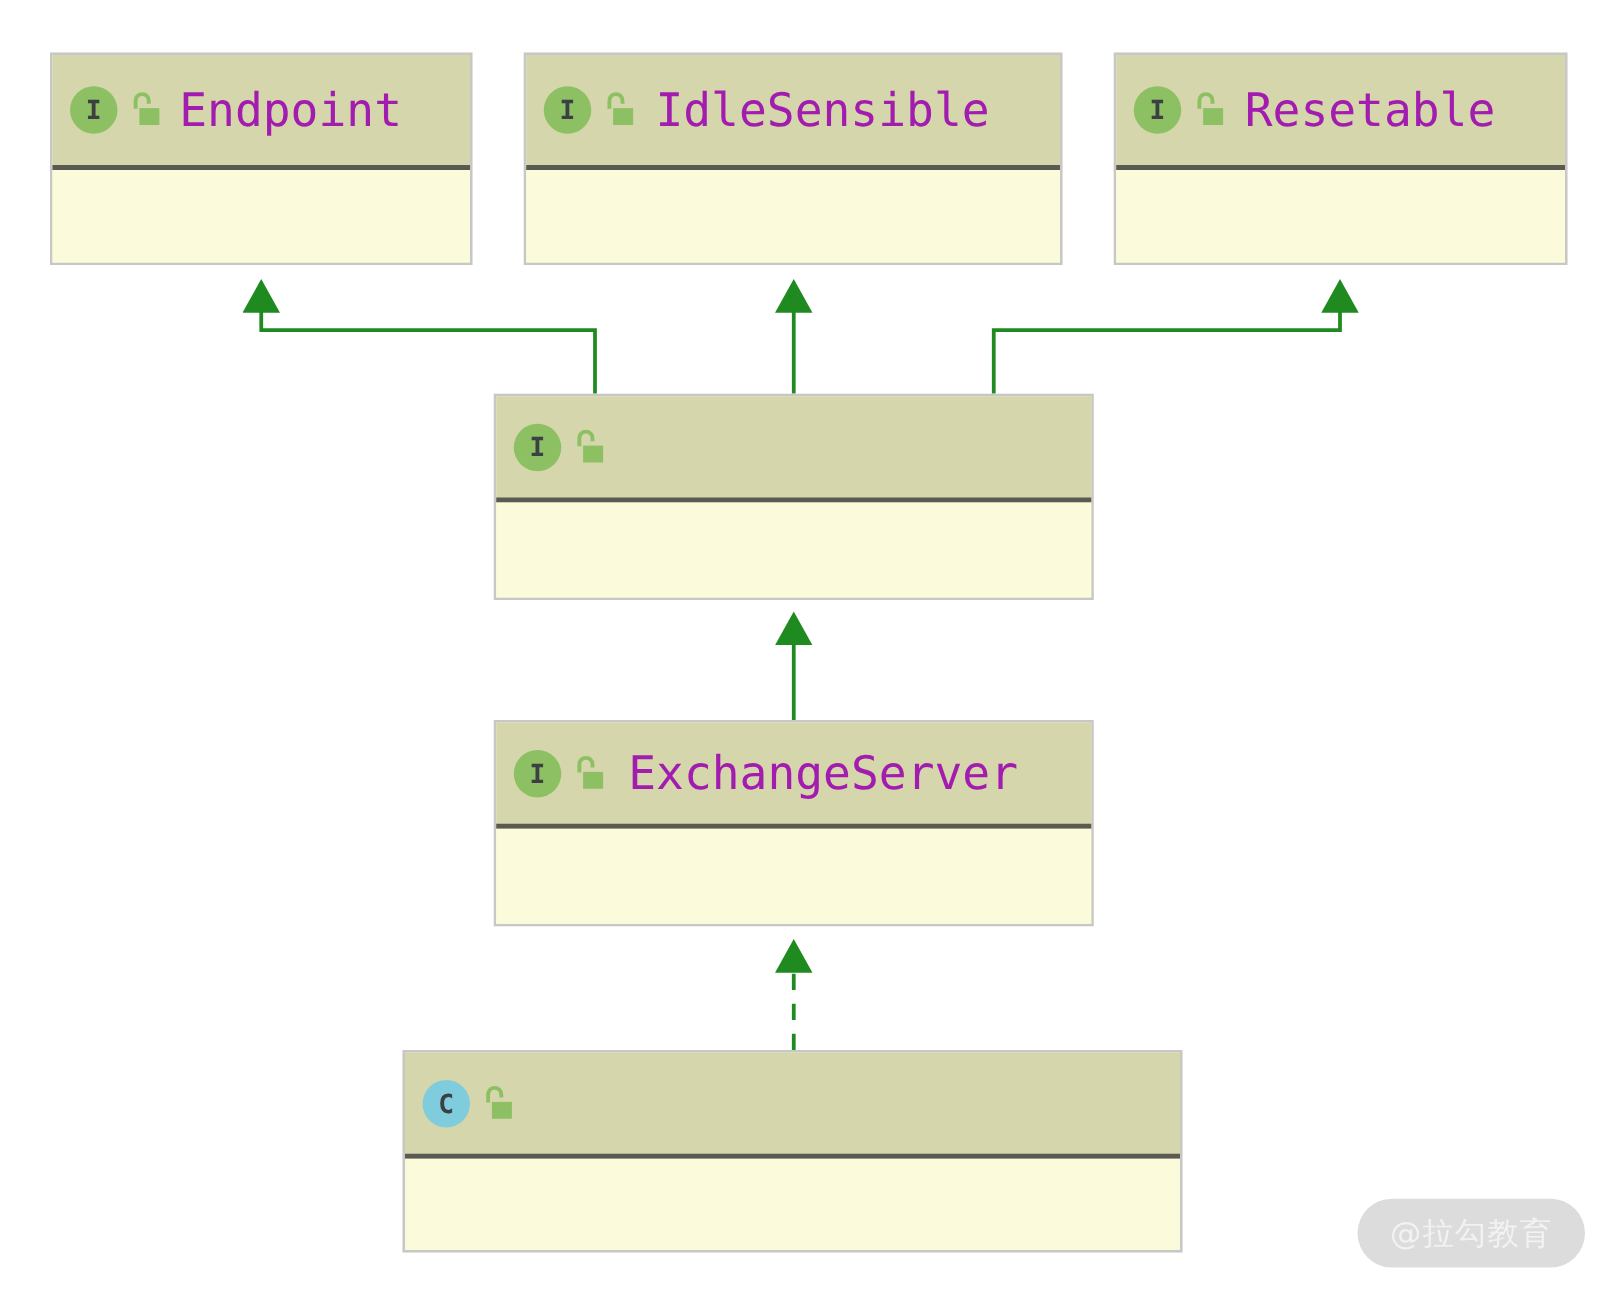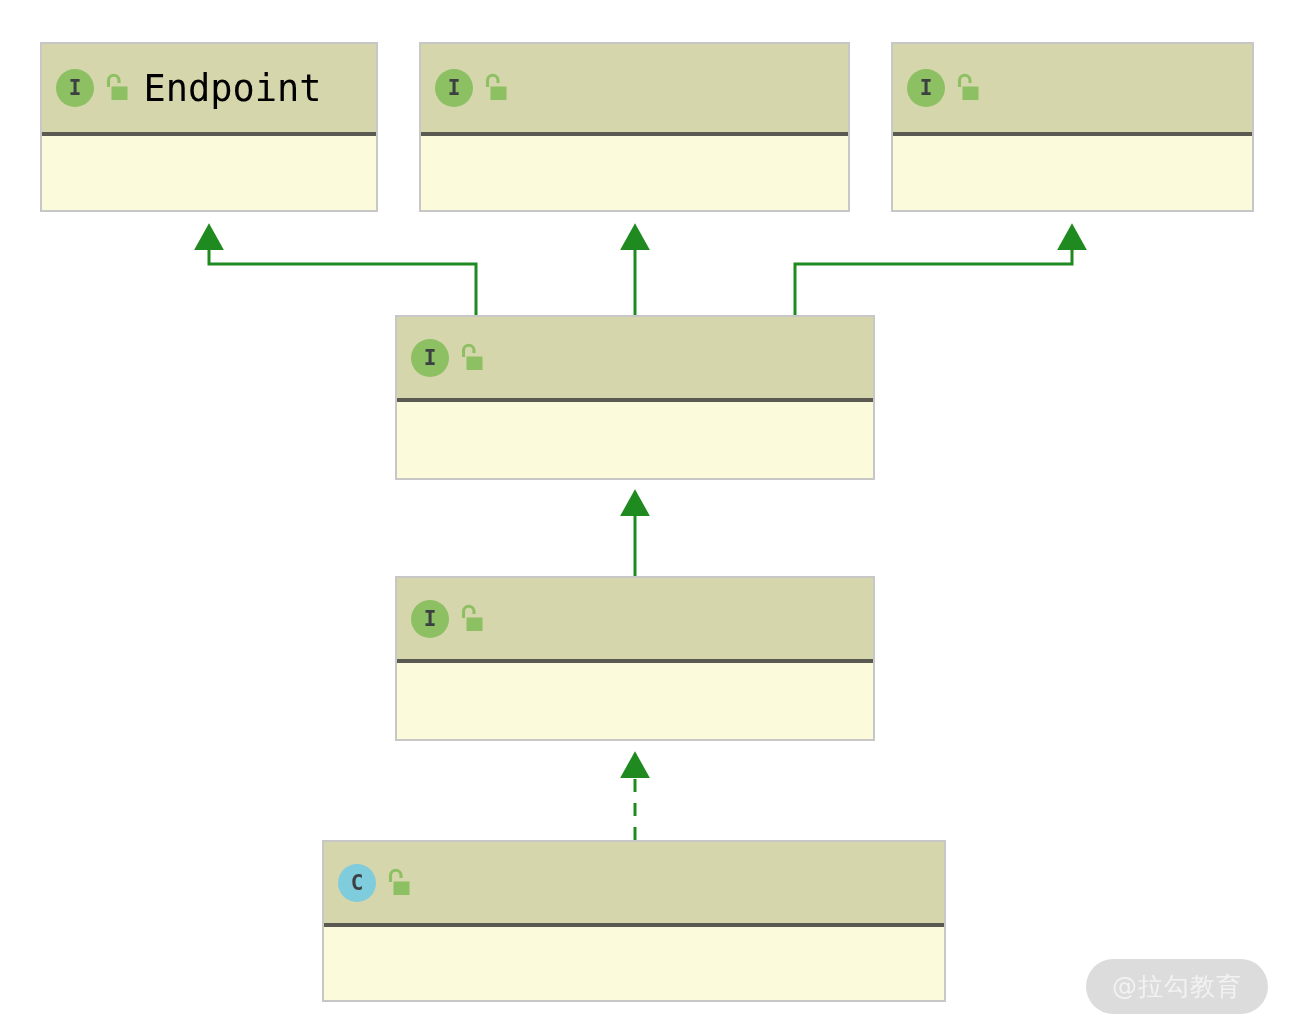--- a/index.html
+++ b/index.html
@@ -68,21 +68,21 @@
     margin-left: 9px;
     margin-right: 4px;
     display: block;
   }
   .node-title {
     flex: 1 1 auto;
     text-align: center;
     font-family: "DejaVu Sans Mono", "Liberation Mono", monospace;
     font-size: 37px;
     letter-spacing: 0px;
-    color: #000000;
+    color: #a21caf;
     white-space: nowrap;
     padding-right: 30px;
     line-height: 1;
   }
   #watermark {
     position: absolute;
     right: 22px;
     bottom: 22px;
     background: #dcdcdc;
     color: #f2f2f2;
@@ -139,31 +139,33 @@
     <div class="uml-body"></div>
   </div>
 
   <div class="uml-node" style="left:419px; top:42px; width:431px; height:170px;">
     <div class="uml-header" style="height:92px;">
       <span class="stereo-icon iface">I</span>
       <svg class="lock-icon" viewBox="0 0 26 30" xmlns="http://www.w3.org/2000/svg">
         <path d="M5.5,14 L5.5,7.5 A5.2,5.2 0 0 1 16,7.5 L16,10" fill="none" stroke="#8cc063" stroke-width="3.1"></path>
         <rect x="8.5" y="13.5" width="16" height="13.5" fill="#8cc063"></rect>
       </svg>
+      <span class="node-title">IdleSensible</span>
     </div>
     <div class="uml-body"></div>
   </div>
 
   <div class="uml-node" style="left:891px; top:42px; width:363px; height:170px;">
     <div class="uml-header" style="height:92px;">
       <span class="stereo-icon iface">I</span>
       <svg class="lock-icon" viewBox="0 0 26 30" xmlns="http://www.w3.org/2000/svg">
         <path d="M5.5,14 L5.5,7.5 A5.2,5.2 0 0 1 16,7.5 L16,10" fill="none" stroke="#8cc063" stroke-width="3.1"></path>
         <rect x="8.5" y="13.5" width="16" height="13.5" fill="#8cc063"></rect>
       </svg>
+      <span class="node-title">Resetable</span>
     </div>
     <div class="uml-body"></div>
   </div>
 
   <div class="uml-node" style="left:395px; top:315px; width:480px; height:165px;">
     <div class="uml-header" style="height:85px;">
       <span class="stereo-icon iface">I</span>
       <svg class="lock-icon" viewBox="0 0 26 30" xmlns="http://www.w3.org/2000/svg">
         <path d="M5.5,14 L5.5,7.5 A5.2,5.2 0 0 1 16,7.5 L16,10" fill="none" stroke="#8cc063" stroke-width="3.1"></path>
         <rect x="8.5" y="13.5" width="16" height="13.5" fill="#8cc063"></rect>
@@ -172,20 +174,21 @@
     <div class="uml-body"></div>
   </div>
 
   <div class="uml-node" style="left:395px; top:576px; width:480px; height:165px;">
     <div class="uml-header" style="height:85px;">
       <span class="stereo-icon iface">I</span>
       <svg class="lock-icon" viewBox="0 0 26 30" xmlns="http://www.w3.org/2000/svg">
         <path d="M5.5,14 L5.5,7.5 A5.2,5.2 0 0 1 16,7.5 L16,10" fill="none" stroke="#8cc063" stroke-width="3.1"></path>
         <rect x="8.5" y="13.5" width="16" height="13.5" fill="#8cc063"></rect>
       </svg>
+      <span class="node-title">ExchangeServer</span>
     </div>
     <div class="uml-body"></div>
   </div>
 
   <div class="uml-node" style="left:322px; top:840px; width:624px; height:162px;">
     <div class="uml-header" style="height:85px;">
       <span class="stereo-icon klass">C</span>
       <svg class="lock-icon" viewBox="0 0 26 30" xmlns="http://www.w3.org/2000/svg">
         <path d="M5.5,14 L5.5,7.5 A5.2,5.2 0 0 1 16,7.5 L16,10" fill="none" stroke="#8cc063" stroke-width="3.1"></path>
         <rect x="8.5" y="13.5" width="16" height="13.5" fill="#8cc063"></rect>

